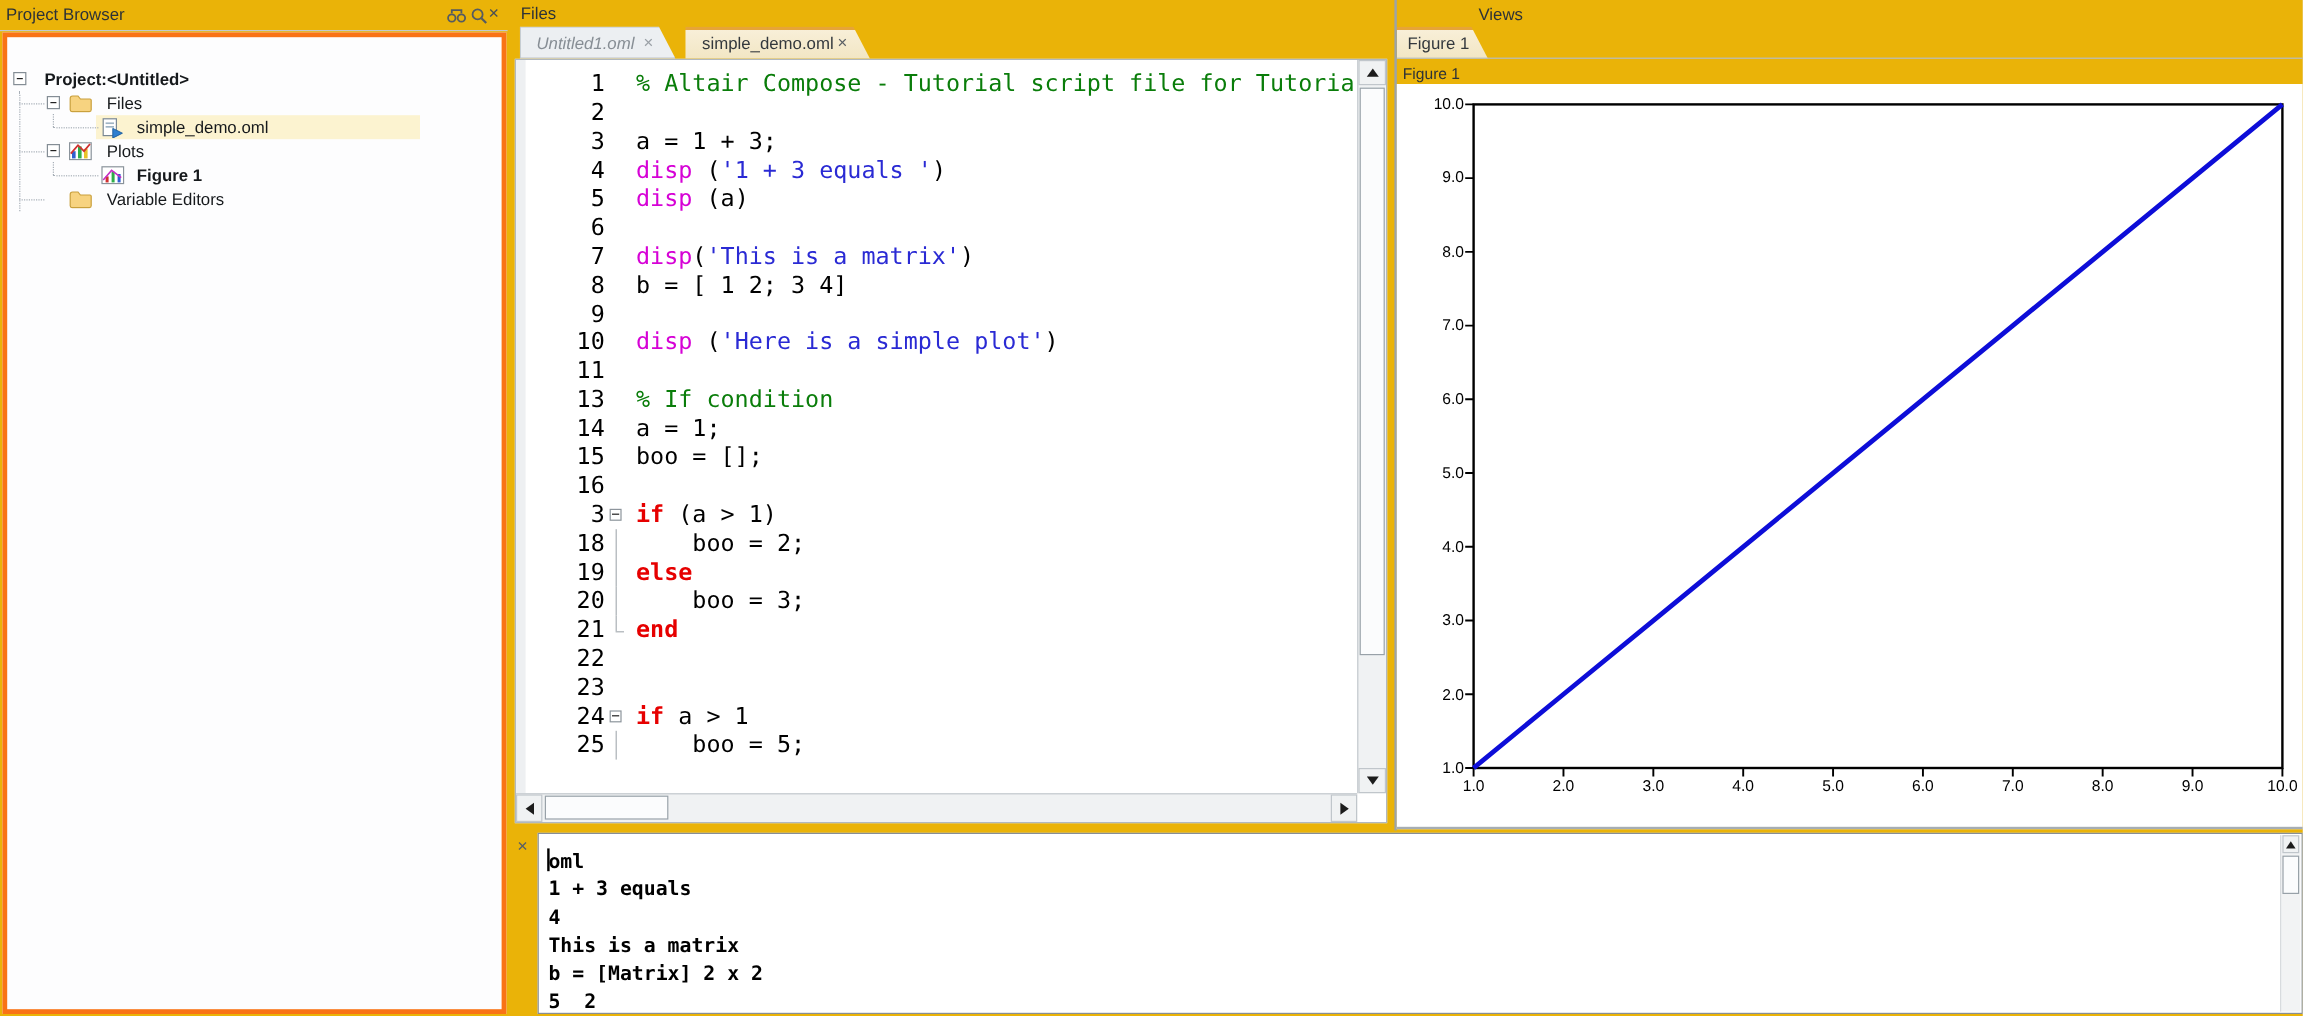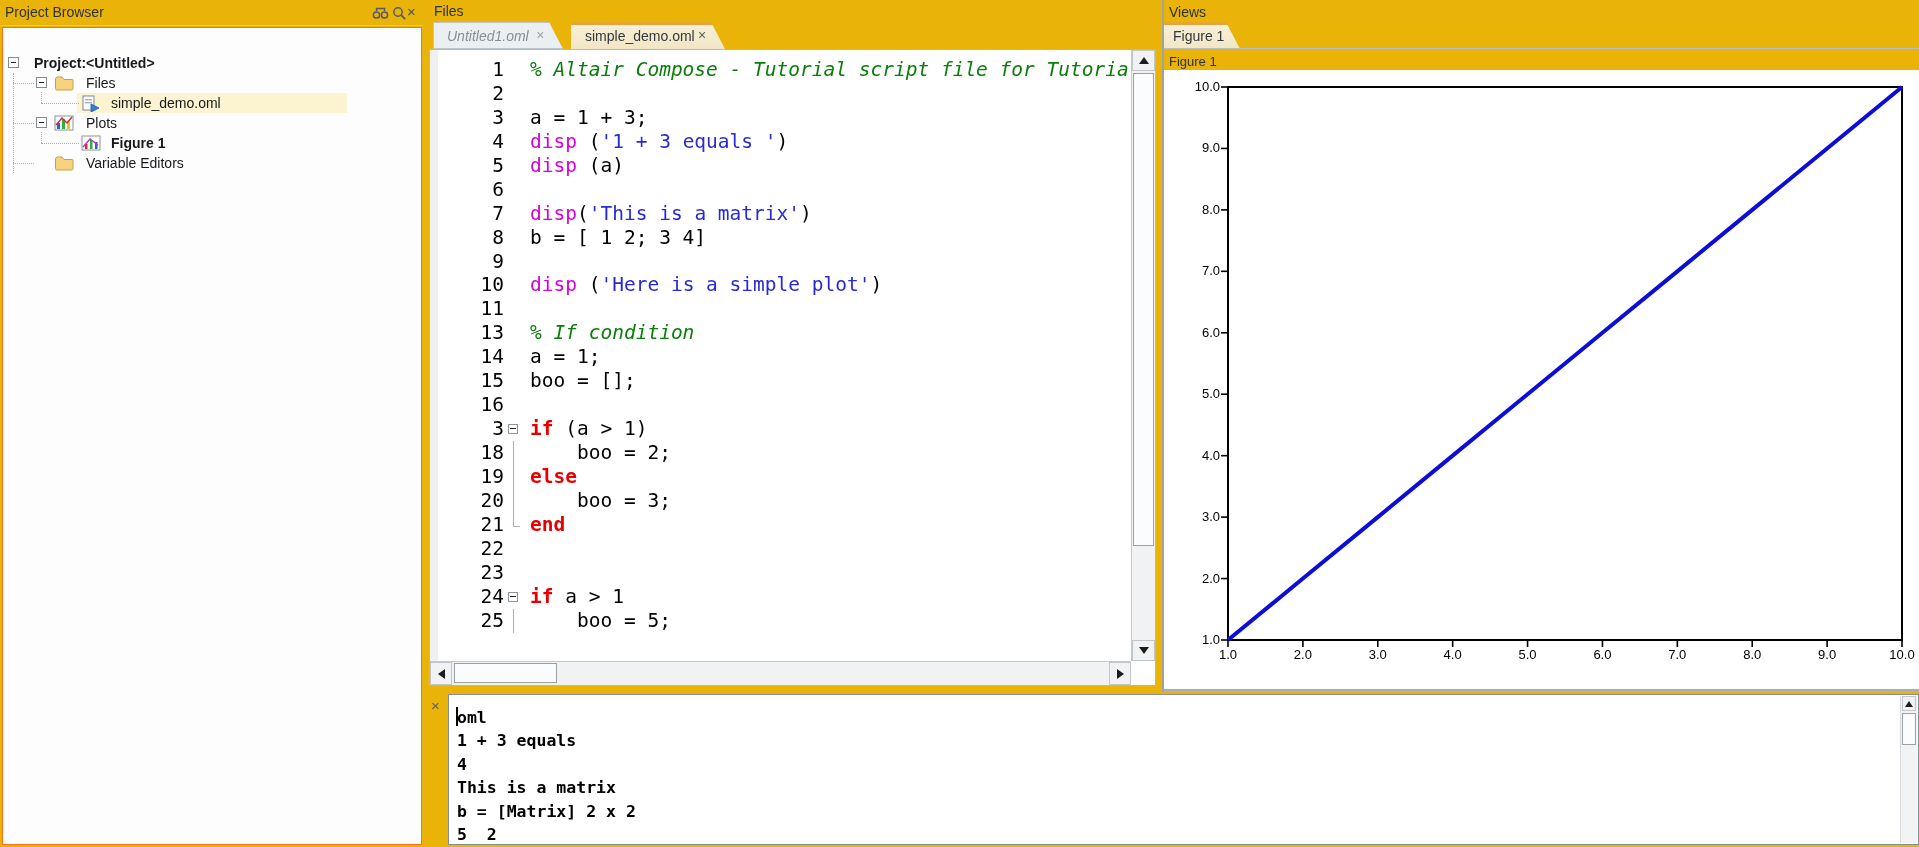--- a/index.html
+++ b/index.html
@@ -6,21 +6,21 @@
   html,body { width:1919px; height:847px; overflow:hidden; }
   body { font-family:"Liberation Sans", sans-serif; background:#e9edf1; }
   .app { position:relative; width:1919px; height:847px; background:#eab308; }
   .abs { position:absolute; }
 
   
   .pb-header-title { left:5px; top:4px; font-size:14px; color:#2d3237; }
   .pb-hdr-icon { top:6px; width:17px; height:15px; cursor:pointer; }
   .pb-hdr-close { top:3px; font-size:15px; color:#4a4f54; cursor:pointer; }
   .pb-divider { left:0; top:25px; width:423px; height:1px; background:#c3c9ce; }
-  .pb-tree-box { left:2px; top:27px; width:420px; height:818px; background:#fdfdfe; border:1px solid #f97316; }
+  .pb-tree-box { left:2px; top:27px; width:420px; height:818px; background:#fdfdfe; border:4px solid #f97316; }
   .tree-row { position:absolute; left:0; width:418px; height:20px; cursor:default; }
   .tree-row .hl { position:absolute; left:74px; top:0; width:270px; height:20px; background:#fcf3d0; }
   .tree-label { position:absolute; top:2px; font-size:14px; color:#16191c; white-space:pre; }
   .tree-label.bold { font-weight:bold; }
   .expander { position:absolute; width:11px; height:11px; top:4px; background:#fff; border:1px solid #848d95; }
   .expander::after { content:""; position:absolute; left:2px; top:4px; width:5px; height:1px; background:#222; }
   .tree-icon { position:absolute; top:2px; }
   .dot-v { position:absolute; width:1px; border-left:1px dotted #a7afb7; }
   .dot-h { position:absolute; height:1px; border-top:1px dotted #a7afb7; }
 
@@ -36,21 +36,21 @@
   .tab.unsel .tab-x { color:#9aa0a6; }
   .tab.sel .tab-x { color:#5a5f64; }
 
   .editor-box { left:429px; top:49px; width:727px; height:637px; background:#fff; border:1px solid #b1b8be; }
   .code-viewport { position:absolute; left:0; top:0; width:701px; height:611px; background:#fff; overflow:hidden; }
   .code-leftmargin { position:absolute; left:0; top:0; width:8px; height:611px; background:#eef0f2; }
   .code-lines { position:absolute; left:0; top:8px; width:100%; }
   .code-line { position:relative; height:23.95px; white-space:pre; font-family:"DejaVu Sans Mono", monospace; font-size:19.5px; line-height:23.95px; }
   .ln { position:absolute; left:0; top:0; width:74px; text-align:right; color:#000; }
   .code-text { position:absolute; left:100px; top:0; color:#000; }
-  .seg-comment { color:#0a7d0a; font-style:italic; }
+  .seg-comment { color:#0a7d0a; }
   .seg-func { color:#d602d6; }
   .seg-str { color:#2a2ad4; }
   .seg-kw { color:#e60000; font-weight:bold; }
   .seg-plain { color:#000; }
   .fold-box { position:absolute; left:78px; top:7px; width:10px; height:10px; background:#fff; border:1px solid #8d959c; }
   .fold-box::after { content:""; position:absolute; left:1px; top:3px; width:6px; height:1px; background:#222; }
   .fold-mid { position:absolute; left:83px; top:0; width:1px; height:23.95px; background:#aab0b5; }
   .fold-end-v { position:absolute; left:83px; top:0; width:1px; height:13px; background:#aab0b5; }
   .fold-end-h { position:absolute; left:83px; top:13px; width:7px; height:1px; background:#aab0b5; }
 
@@ -59,21 +59,21 @@
   .hscroll { position:absolute; left:0; top:611px; width:701px; height:24px; background:#f0f2f3; border-top:1px solid #c3c9ce; }
   .sb-btn { position:absolute; background:#f0f2f3; border:1px solid #c0c6cb; display:flex; align-items:center; justify-content:center; cursor:pointer; }
   .sb-thumb { position:absolute; background:#fbfcfd; border:1px solid #98a1a8; cursor:grab; }
   .tri-up { width:0; height:0; border:5px solid transparent; border-bottom:7px solid #1c1c1c; margin-top:-5px; }
   .tri-down { width:0; height:0; border:5px solid transparent; border-top:7px solid #1c1c1c; margin-bottom:-5px; }
   .tri-left { width:0; height:0; border:5px solid transparent; border-right:7px solid #1c1c1c; margin-left:-5px; }
   .tri-right { width:0; height:0; border:5px solid transparent; border-left:7px solid #1c1c1c; margin-right:-5px; }
 
   
   .views-divider { left:1162px; top:0; width:2px; height:692px; background:#9ba3aa; }
-  .views-title { left:1169px; top:4px; font-size:14px; color:#2d3237; }
+  .views-title { left:1232px; top:4px; font-size:14px; color:#2d3237; }
   .views-tabline { left:1164px; top:48px; width:755px; height:1px; background:#b7bdc3; }
   .views-caption { left:1169px; top:54px; font-size:13px; color:#2d3237; }
   .figure-area { left:1164px; top:70px; width:755px; height:621px; background:#fff; border-bottom:2px solid #a6adb3; }
   .figure-area svg { position:absolute; left:0; top:0; }
   .ytick-label { position:absolute; width:46px; text-align:right; font-size:13px; color:#000; }
   .xtick-label { position:absolute; width:46px; text-align:center; font-size:13px; color:#000; }
 
   
   .console-close { left:431px; top:697px; font-size:15px; color:#5a6066; cursor:pointer; }
   .console-box { left:448px; top:694px; width:1471px; height:151px; background:#fff; border:1px solid #868e95; }

